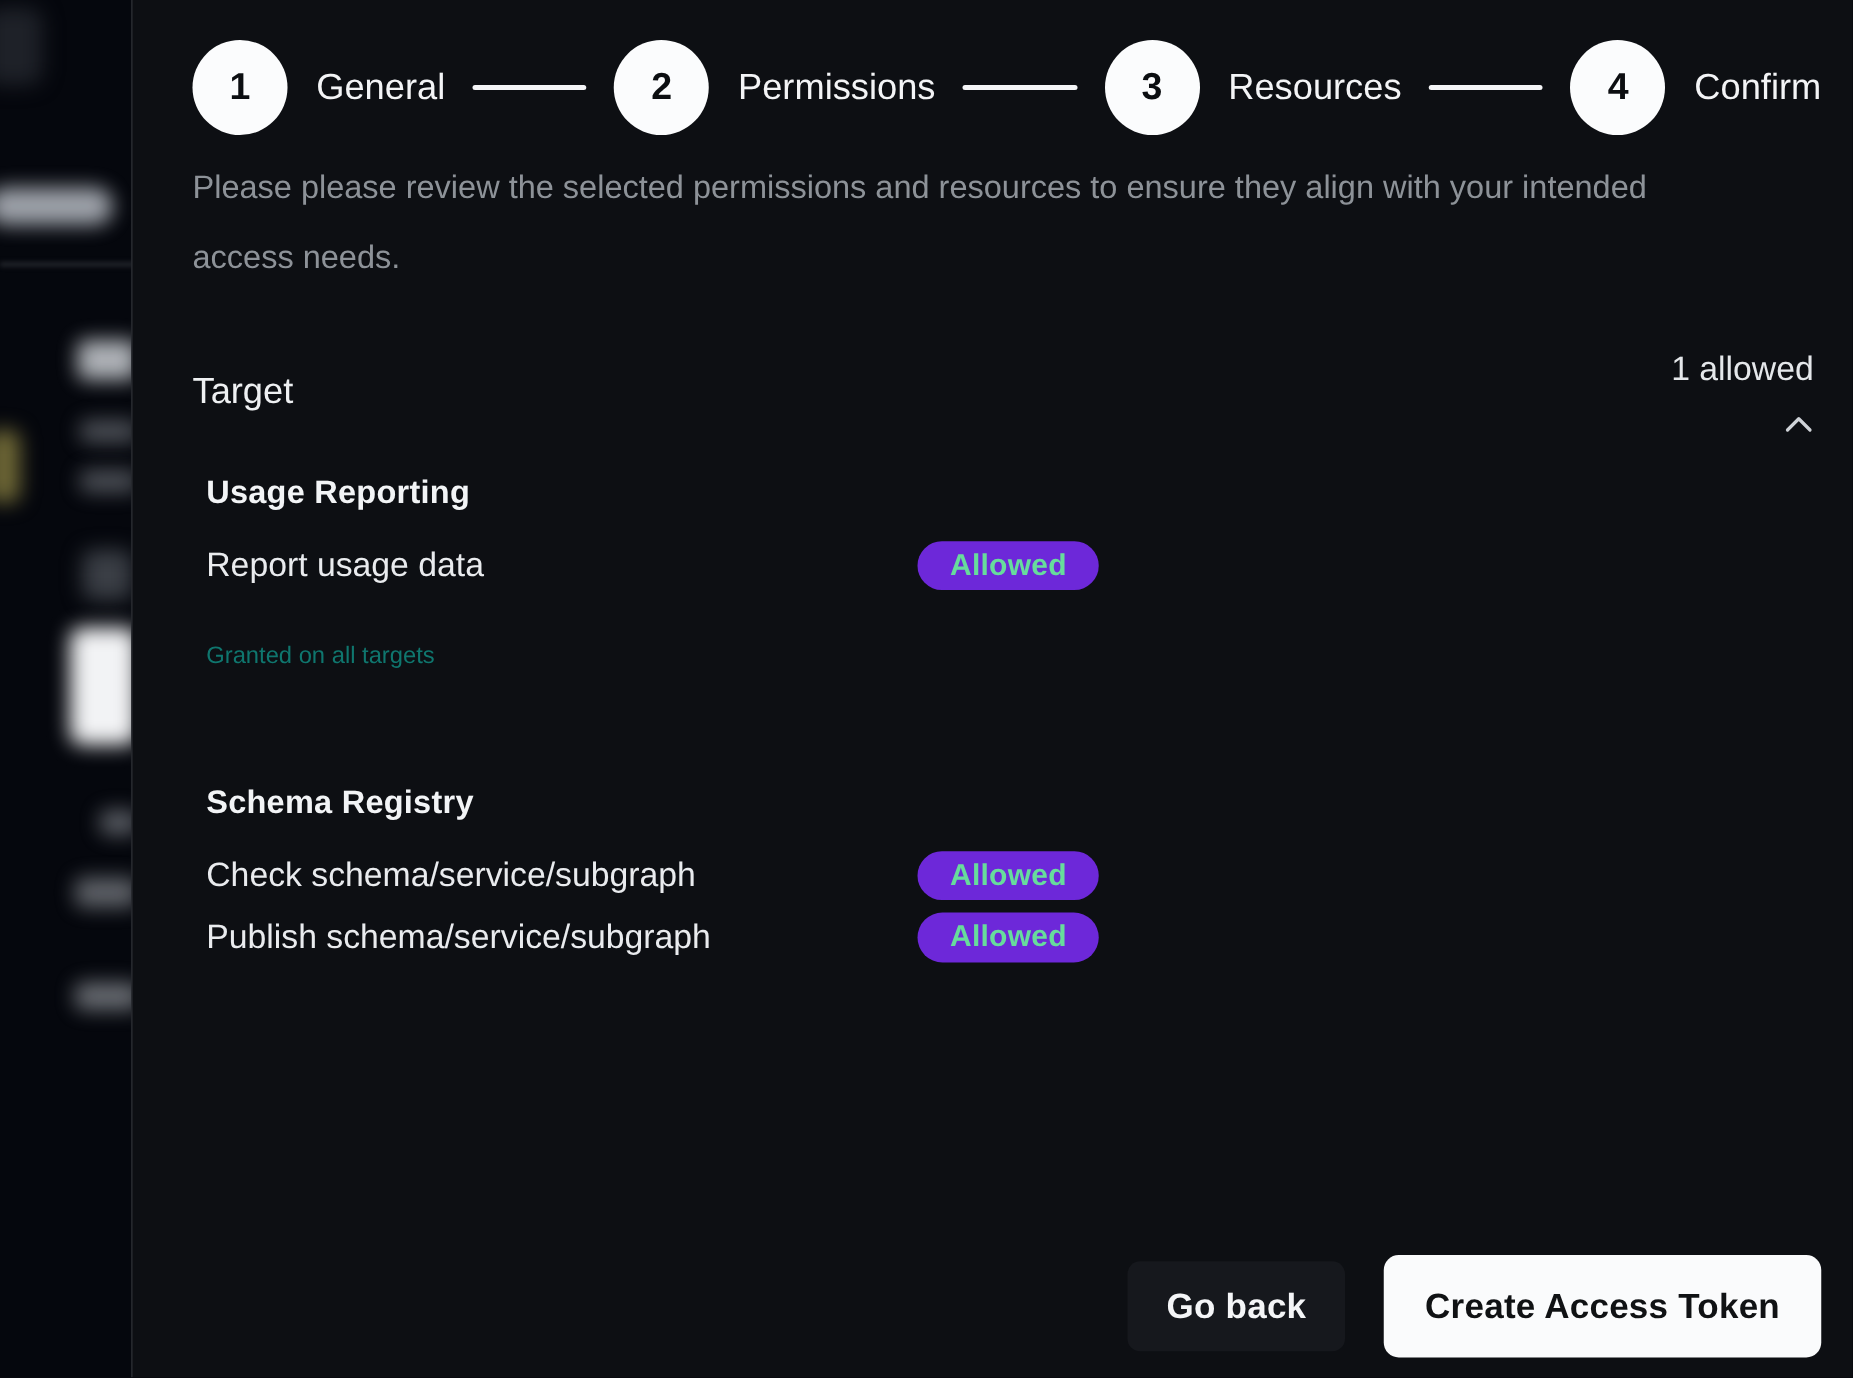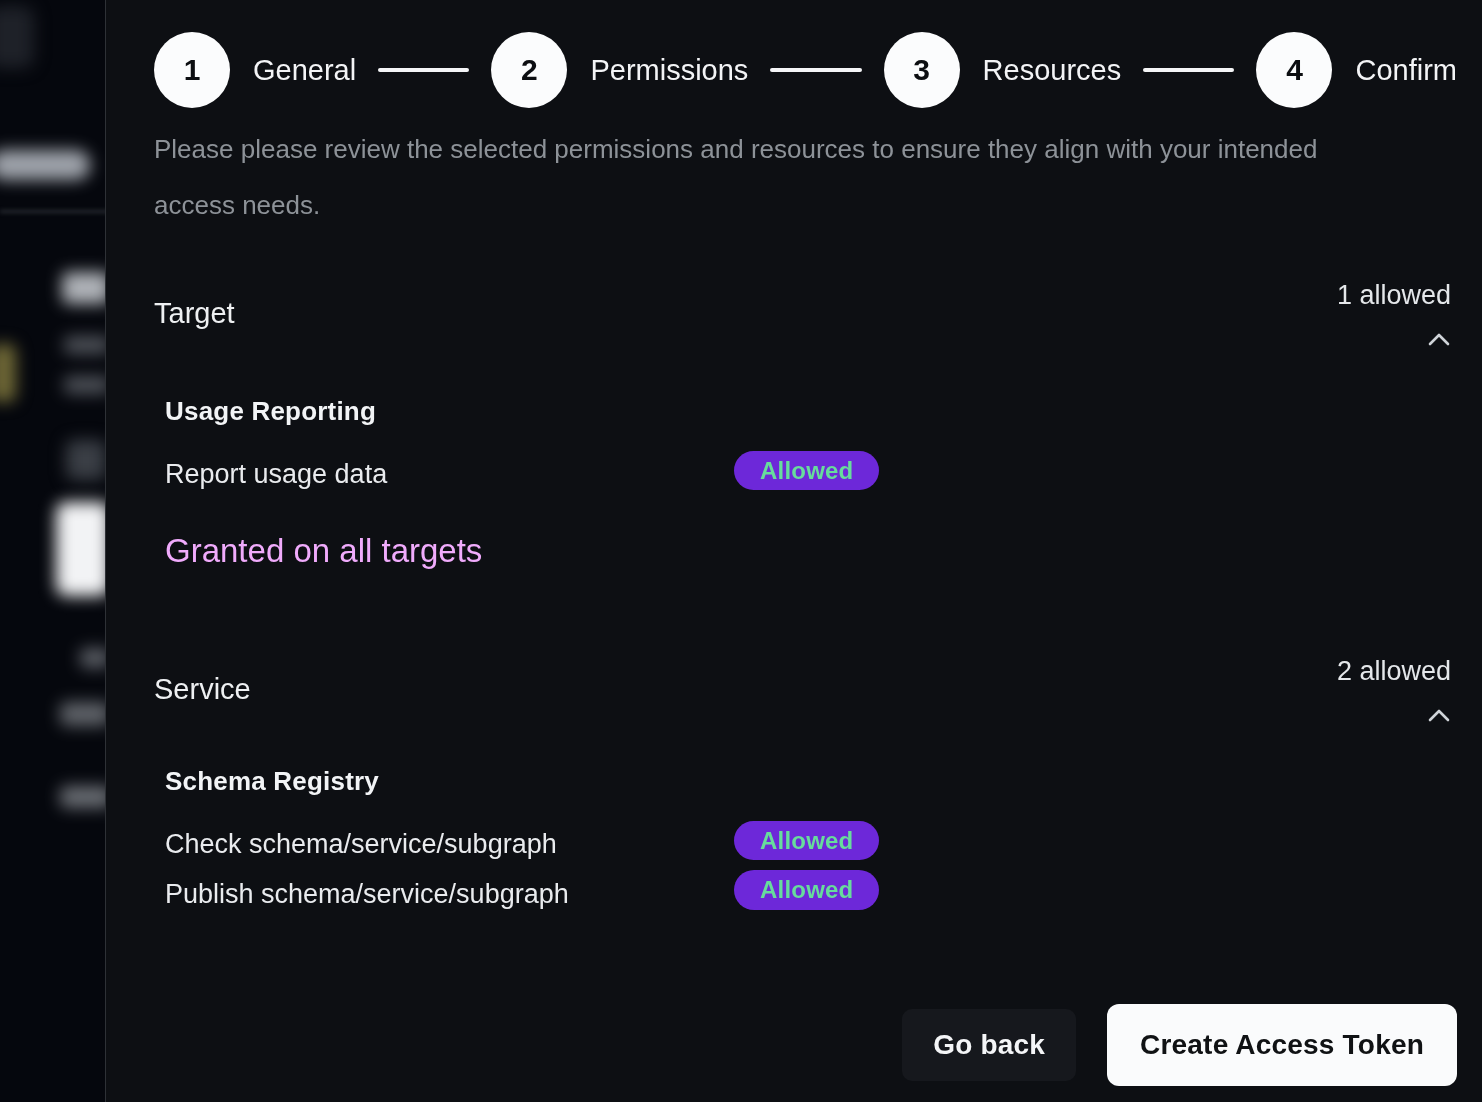--- a/index.html
+++ b/index.html
@@ -56,35 +56,35 @@
 
   
   .section-header { display: flex; align-items: center; justify-content: space-between; }
   .sh-1 { margin-top: 47px; }
   .sh-2 { margin-top: 39px; }
   .section-title { font-size: 29px; color: #eef0f2; font-weight: 500; }
   .section-count { display: flex; align-items: flex-end; gap: 20px; color: #e4e7ea; font-size: 27px; cursor: pointer; padding-right: 6px; flex-direction: column; }
   .chev { display: inline-flex; }
 
   .group { padding-left: 11px; }
-  .g-1 { margin-top: 49px; }
+  .g-1 { margin-top: 31px; }
   .g-2 { margin-top: 43px; }
   .group-title { font-size: 26px; font-weight: 700; color: #f2f4f6; letter-spacing: .2px; }
 
-  .perm-row { display: flex; align-items: flex-end; margin-top: 24px; }
+  .perm-row { display: flex; align-items: center; margin-top: 24px; }
   .perm-row + .perm-row { margin-top: 10px; }
   .perm-name { width: 569px; font-size: 27px; color: #e9ebee; }
   .badge {
     background: #6d28d9; color: #67dc9c;
     font-size: 24px; font-weight: 700;
     padding: 7px 26px; border-radius: 999px;
     line-height: 1.05; letter-spacing: .2px;
   }
 
-  .granted { font-size: 33px; color: #f0abfc; margin-top: 42px; padding-left: 11px; }
+  .granted { font-size: 19px; color: #0f766e; margin-top: 42px; padding-left: 11px; }
 
   .divider { height: 2px; background: #34373c; margin-top: 37px; border: none; }
 
   
   .footer { margin-top: auto; display: flex; justify-content: flex-end; align-items: center; gap: 31px; padding: 33px 0 16px; }
   .btn { border: none; cursor: pointer; font-family: inherit; font-weight: 700; letter-spacing: .2px; }
   .btn-secondary { background: #16181d; color: #f4f5f7; font-size: 28px; border-radius: 10px; padding: 20px 31px; }
   .btn-primary  { background: #fafbfc; color: #101214; font-size: 28px; border-radius: 12px; padding: 25px 33px; }
 </style>
 </head>
@@ -145,31 +145,20 @@
   <div class="group g-1">
     <div class="group-title">Usage Reporting</div>
     <div class="perm-row">
       <div class="perm-name">Report usage data</div>
       <div class="badge">Allowed</div>
     </div>
   </div>
   <div class="granted">Granted on all targets</div>
   <hr class="divider">
 
-  <div class="section-header sh-2">
-    <div class="section-title">Service</div>
-    <div class="section-count">
-      <span>2 allowed</span>
-      <span class="chev">
-        <svg width="24" height="16" viewBox="0 0 24 16" fill="none">
-            <polyline points="3,13 12,4 21,13" stroke="#cfd3d8" stroke-width="2.6" stroke-linecap="round" stroke-linejoin="round"></polyline>
-          </svg>
-      </span>
-    </div>
-  </div>
   <div class="group g-2">
     <div class="group-title">Schema Registry</div>
     <div class="perm-row">
       <div class="perm-name">Check schema/service/subgraph</div>
       <div class="badge">Allowed</div>
     </div>
     <div class="perm-row">
       <div class="perm-name">Publish schema/service/subgraph</div>
       <div class="badge">Allowed</div>
     </div>

